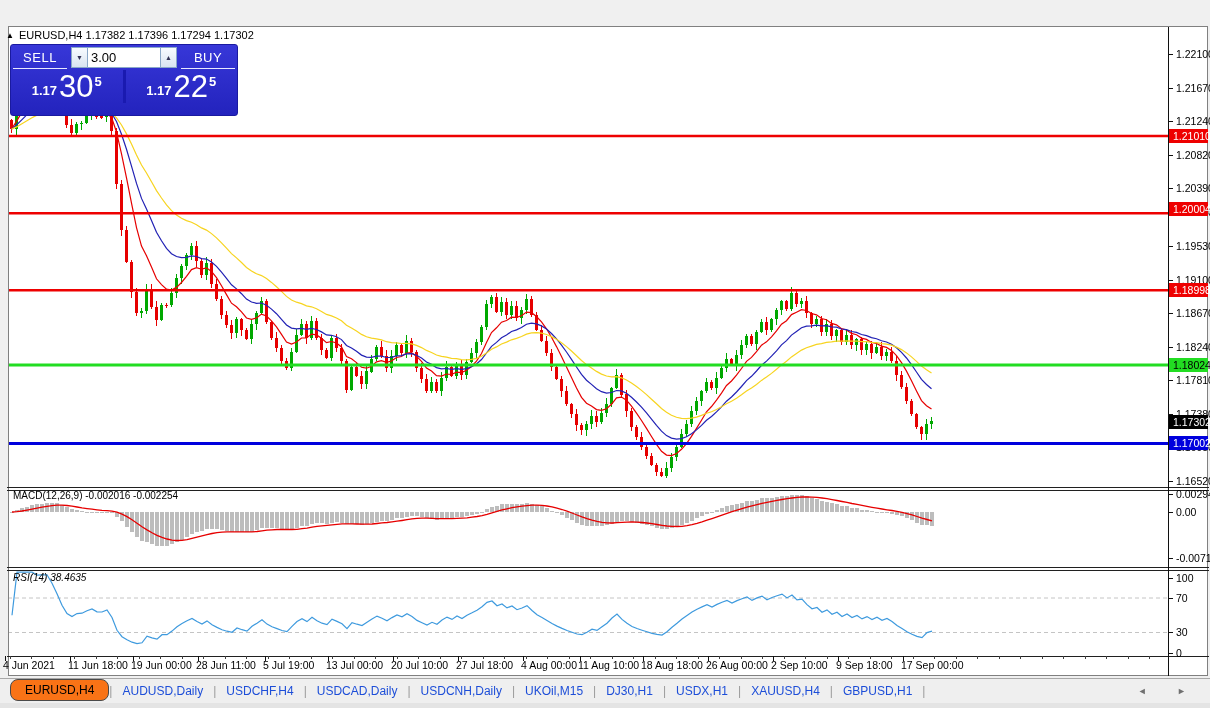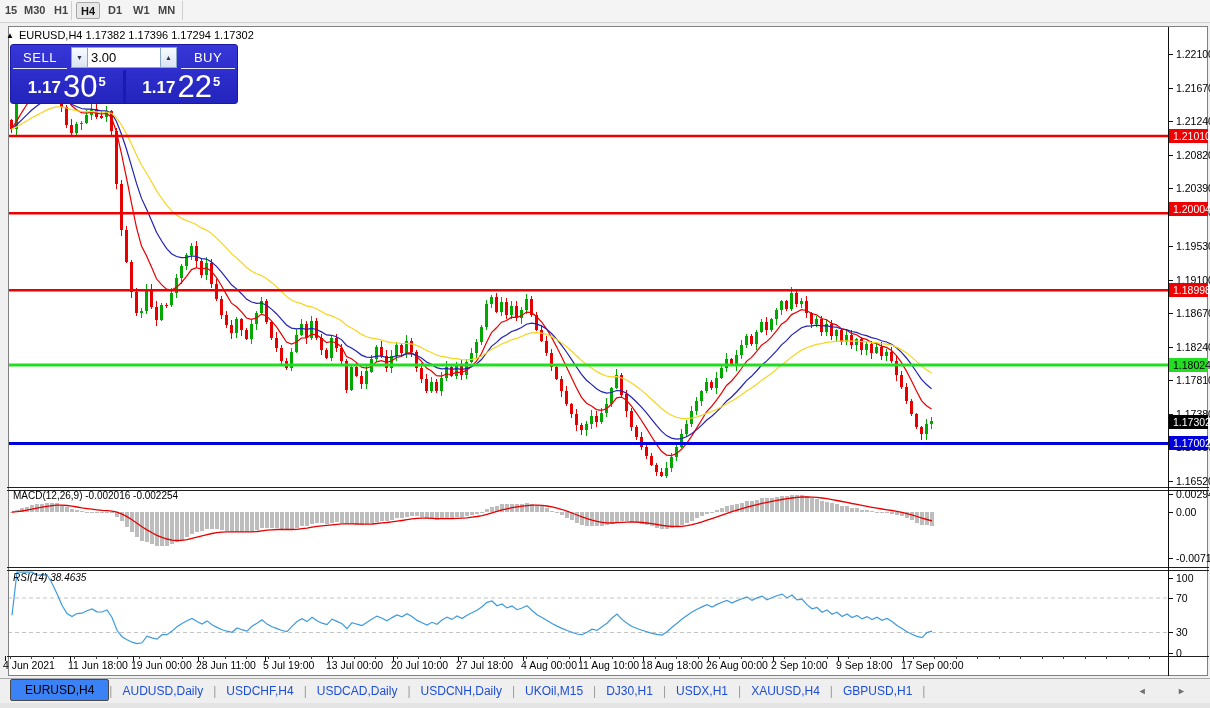--- a/index.html
+++ b/index.html
@@ -15,66 +15,55 @@
   
   svg.chart{position:absolute;left:0;top:0;z-index:5;}
   svg text{font-family:"Liberation Sans",sans-serif;}
   
   .chart-header{position:absolute;left:6px;top:29px;z-index:10;font-size:11px;color:#000;}
   .chart-header .tri{font-size:8px;margin-right:5px;position:relative;top:-1px;}
   .ind-label{position:absolute;left:13px;z-index:10;font-size:10px;color:#000;}
   .ind-macd{top:490px;}
   .ind-rsi{top:572px;font-style:italic;}
   
-  .trade{position:absolute;left:10px;top:44px;width:228px;height:60px;z-index:20;
+  .trade{position:absolute;left:10px;top:44px;width:228px;height:72px;z-index:20;
          background:linear-gradient(#3737d8,#2323bd);border:1px solid #1a1aa0;border-radius:3px;
          box-sizing:border-box;color:#fff;}
   .trade .row1{display:flex;align-items:stretch;height:24px;padding:2px 2px 0 2px;box-sizing:border-box;}
   .btn-side{flex:0 0 54px;background:transparent;border:none;border-bottom:1px solid #e8e8ff;
             color:#fff;font-size:13px;font-weight:400;letter-spacing:.5px;cursor:pointer;
             font-family:"Liberation Sans",sans-serif;}
   .spin{flex:1;display:flex;margin:0 4px;height:21px;}
   .spin button{width:17px;background:linear-gradient(#f8fbff,#d9e4f1);border:1px solid #8aa8c8;
                font-size:7px;color:#335;padding:0;cursor:pointer;}
   .spin input{flex:1;width:40px;border:1px solid #8aa8c8;border-left:none;border-right:none;
               font-size:13px;padding:0 3px;color:#000;
               font-family:"Liberation Sans",sans-serif;}
   .trade .row2{display:flex;height:33px;margin-top:1px;}
   .pricebox{flex:1;display:flex;justify-content:center;align-items:flex-end;padding-bottom:2px;}
   .pricebox.left{border-right:3px solid #1a1ab0;}
-  .p-small{font-size:17px;font-weight:700;margin-right:2px;margin-bottom:3px;}
+  .p-small{font-size:13px;font-weight:700;margin-right:2px;margin-bottom:3px;}
   .p-big{font-size:31px;line-height:28px;font-weight:400;}
   .p-sup{font-size:13px;font-weight:700;margin-left:1px;margin-bottom:12px;}
   
   .tabbar{position:absolute;left:0;top:678px;width:1210px;height:25px;background:#efefef;
           border-top:1px solid #a8a8a8;z-index:30;display:flex;align-items:center;padding-left:10px;
           box-sizing:border-box;}
   .tab{font-size:12px;color:#1d4ed8;padding:3px 10px;cursor:pointer;white-space:nowrap;}
-  .tab.active{background:#3b82f6;border:1px solid #4a4a4a;border-radius:2px;color:#000;
+  .tab.active{background:#f97316;border:1px solid #4a4a4a;border-radius:8px;color:#000;
               margin-top:-2px;padding:3px 14px;}
   .tab-sep{color:#9a9a9a;font-size:12px;}
   .tab-arrows{position:absolute;right:10px;top:7px;color:#707070;font-size:9px;letter-spacing:14px;}
   .bottom-strip{position:absolute;left:0;top:703px;width:1210px;height:5px;background:#e4e4e4;z-index:29;}
 </style>
 </head>
 <body>
 
 <div class="screen">
 
-  <div class="toolbar" id="toolbar">
-      <button class="tf-btn" style="left: 1px;">15</button>
-      <button class="tf-btn" style="left: 20px;">M30</button>
-      <button class="tf-btn" style="left: 50px;">H1</button>
-      <button class="tf-btn active" style="left: 76px;">H4</button>
-      <button class="tf-btn" style="left: 104px;">D1</button>
-      <button class="tf-btn" style="left: 129px;">W1</button>
-      <button class="tf-btn" style="left: 154px;">MN</button>
-      <span class="tf-sep" style="left: 71px;"></span>
-      <span class="tf-sep" style="left: 182px;"></span>
-    </div>
 
   <svg class="chart" id="chartsvg" width="1210" height="708">
       <rect x="8" y="27" width="1200" height="649" fill="#ffffff"></rect>
       <defs>
         <clipPath id="cpMain">
           <rect x="8" y="28" width="1160" height="458"></rect>
         </clipPath>
         <clipPath id="cpMacd">
           <rect x="8" y="491" width="1160" height="75"></rect>
         </clipPath>

